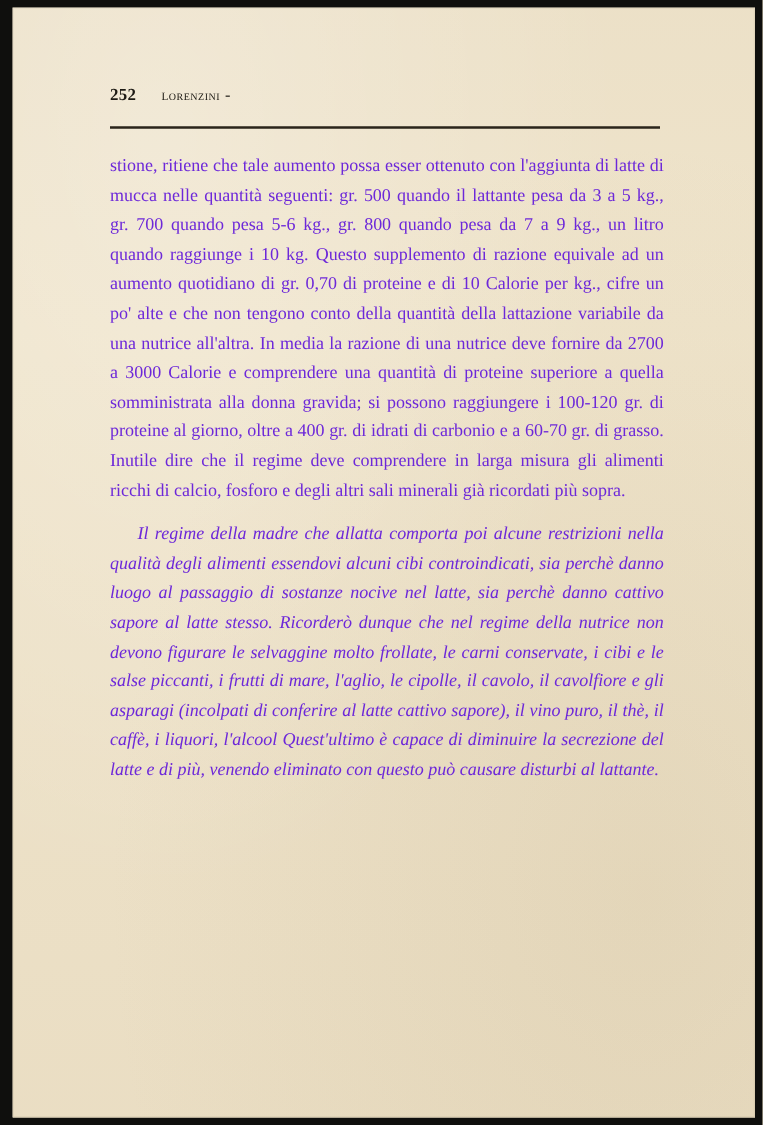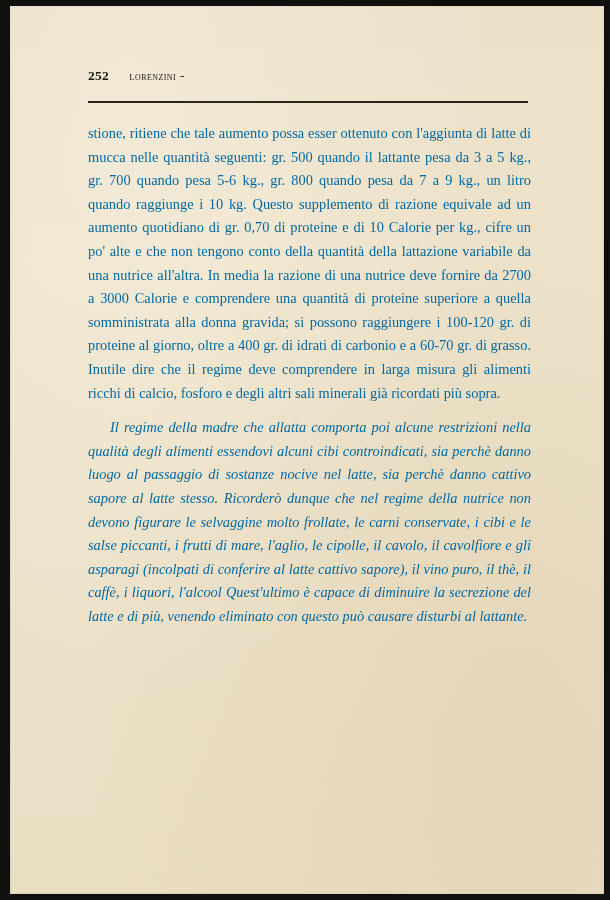--- a/index.html
+++ b/index.html
@@ -77,21 +77,21 @@
     top: 95px;
     width: 440px;
     height: 2px;
     background: #2a241a;
   }
   .body-text {
     position: absolute;
     left: 78px;
     top: 116px;
     width: 443px;
-    color: #0369a1;
+    color: #6d28d9;
     font-size: 14.4px;
     line-height: 23.6px;
     text-align: justify;
     text-justify: inter-word;
     -webkit-hyphens: none;
     hyphens: none;
   }
   .body-text p {
     margin: 0 0 0 0;
     text-indent: 22px;

